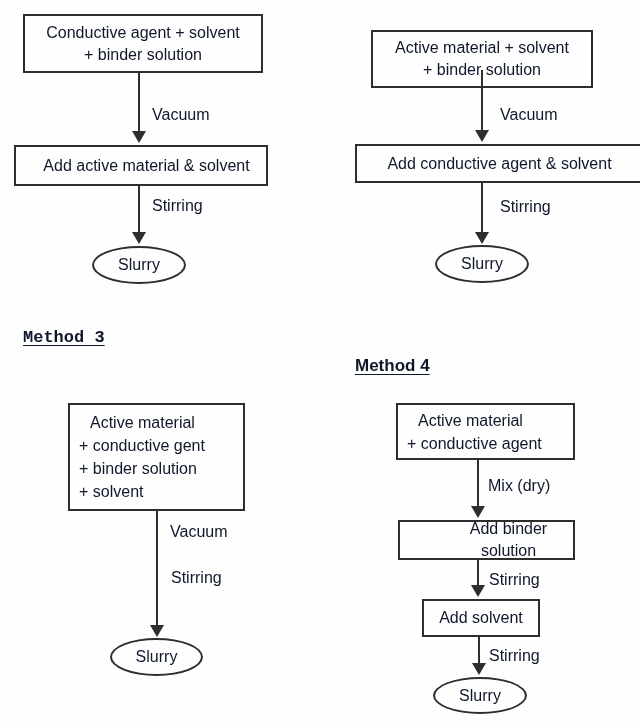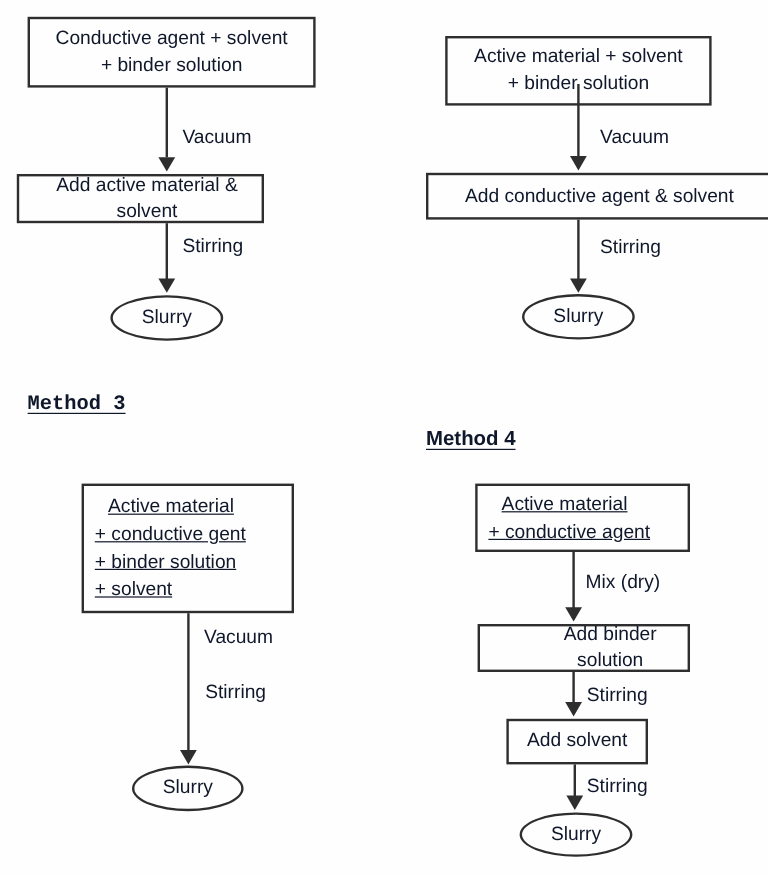--- a/index.html
+++ b/index.html
@@ -24,21 +24,20 @@
     align-items: center;
     text-align: center;
     font-size: 16px;
     line-height: 22px;
   }
   .pbox.left-align {
     align-items: flex-start;
     text-align: left;
     padding-left: 9px;
     line-height: 23px;
-    text-decoration: underline;
   }
   .pbox.left-align .indent { padding-left: 11px; }
   .stem {
     position: absolute;
     width: 2px;
     background: #2e2e2e;
   }
   .ahead {
     position: absolute;
     width: 0;
@@ -80,21 +79,21 @@
   <div>
     <div class="pbox" style="left:23px; top:14px; width:240px; height:59px;">
       <div>Conductive agent + solvent</div>
       <div>+ binder solution</div>
     </div>
 
     <div class="stem" style="left:138px; top:73px; height:58px;"></div>
     <div class="ahead" style="left:132px; top:131px;"></div>
     <div class="flabel" style="left:152px; top:106px;">Vacuum</div>
 
-    <div class="pbox" style="left:14px; top:145px; width:206px; height:41px;padding-left:11px;">
+    <div class="pbox" style="left:14px; top:145px; width:254px; height:41px;padding-left:11px;">
       <div>Add active material &amp; solvent</div>
     </div>
 
     <div class="stem" style="left:138px; top:186px; height:47px;"></div>
     <div class="ahead" style="left:132px; top:232px;"></div>
     <div class="flabel" style="left:152px; top:197px;">Stirring</div>
 
     <div class="ellipse" style="left:92px; top:246px; width:94px; height:38px;">
       <span>Slurry</span>
     </div>

